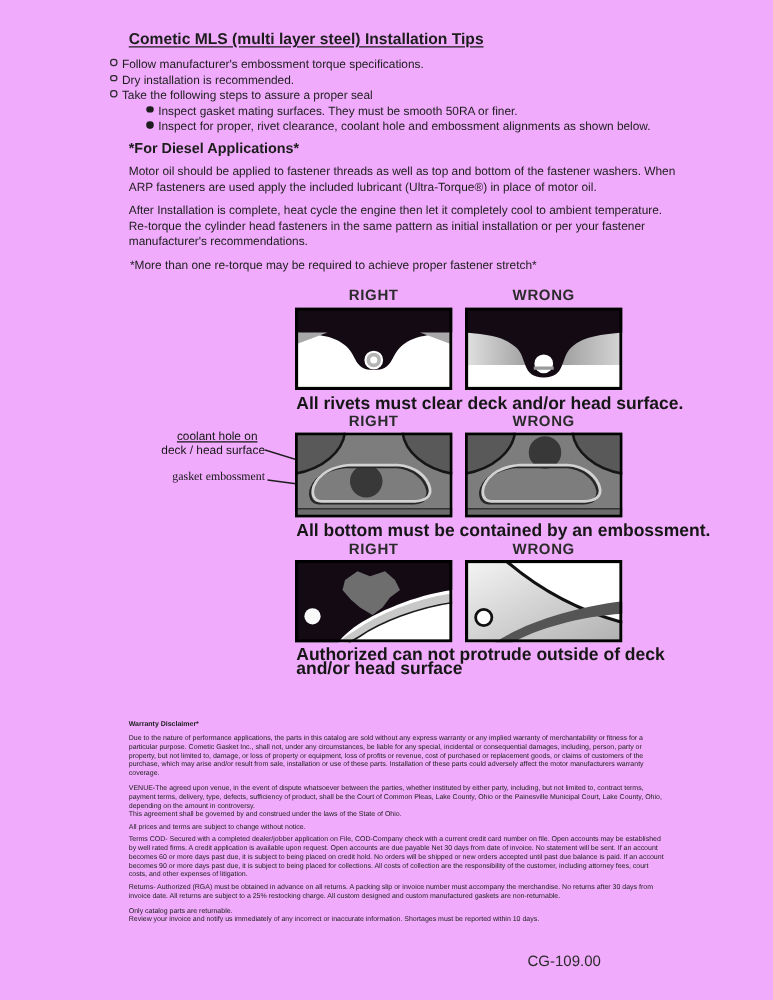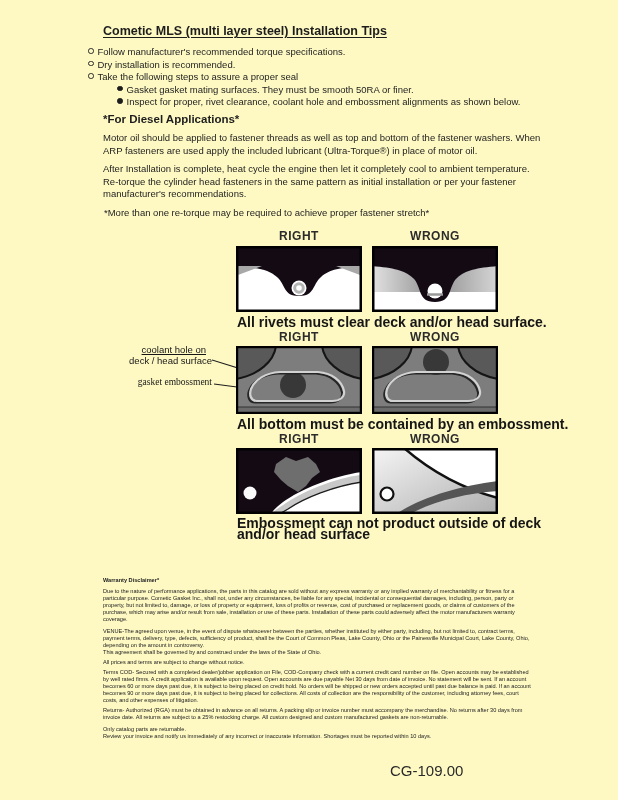--- a/index.html
+++ b/index.html
@@ -1,17 +1,17 @@
 <!DOCTYPE html>
 <html><head>
 <meta charset="utf-8">
 <style>
   html,body { margin:0; padding:0; background:#ffffff; }
   #page {
-    position:relative; width:618px; height:800px; background:#fef9c3;
+    position:relative; width:618px; height:800px; background:#f0abfc;
     font-family:"Liberation Sans", sans-serif; color:#1d1d1d; overflow:hidden;
   }
   .abs { position:absolute; }
   .title { font-size:12.5px; font-weight:700; text-decoration:underline; text-underline-offset:2px; }
   .body-text { font-size:9.5px; line-height:12.6px; }
   .bullets { font-size:9.5px; line-height:12.6px; }
   .b-row { white-space:nowrap; }
   .b-row.sub { padding-left:29px; }
   .b-dot {
     display:inline-block; width:3.5px; height:3.5px; border:1px solid #2a2a2a;
@@ -20,34 +20,34 @@
   .b-dot.filled { background:#1d1d1d; border-color:#1d1d1d; }
   .section-heading { font-size:11.5px; font-weight:700; }
   .para { width:444px; }
   .fig-label { width:126px; text-align:center; font-size:12px; font-weight:700; color:#2b2b2b; letter-spacing:0.5px; }
   .fig-box { width:126px; height:66px; }
   .fig-box svg { display:block; }
   .caption { font-size:14px; font-weight:700; color:#161616; }
   .ann-label { width:110px; text-align:right; font-size:9.5px; line-height:11px; color:#161616; }
   .legal { width:430px; font-size:5.6px; line-height:7px; color:#222222; }
   .legal-heading { font-weight:700; }
-  .page-number { font-size:15px; color:#2a2a2a; }
+  .page-number { font-size:12px; color:#2a2a2a;margin-left:32px; }
 </style>
 </head>
 <body>
 
 <div id="page">
 
   <div class="abs title" style="left:103px; top:24px;">Cometic MLS (multi layer steel) Installation Tips</div>
 
   <div class="abs bullets" style="left:88px; top:46px; width:460px;">
-    <div class="b-row"><span class="b-dot"></span><span>Follow manufacturer's recommended torque specifications.</span></div>
+    <div class="b-row"><span class="b-dot"></span><span>Follow manufacturer's embossment torque specifications.</span></div>
     <div class="b-row"><span class="b-dot"></span><span>Dry installation is recommended.</span></div>
     <div class="b-row"><span class="b-dot"></span><span>Take the following steps to assure a proper seal</span></div>
-    <div class="b-row sub"><span class="b-dot filled"></span><span>Gasket gasket mating surfaces. They must be smooth 50RA or finer.</span></div>
+    <div class="b-row sub"><span class="b-dot filled"></span><span>Inspect gasket mating surfaces. They must be smooth 50RA or finer.</span></div>
     <div class="b-row sub"><span class="b-dot filled"></span><span>Inspect for proper, rivet clearance, coolant hole and embossment alignments as shown below.</span></div>
   </div>
 
   <div class="abs section-heading" style="left:103px; top:113px;">*For Diesel Applications*</div>
   <div class="abs body-text para" style="left:103px; top:132px;">Motor oil should be applied to fastener threads as well as top and bottom of the fastener washers. When ARP fasteners are used apply the included lubricant (Ultra-Torque®) in place of motor oil.</div>
   <div class="abs body-text para" style="left:103px; top:163px;">After Installation is complete, heat cycle the engine then let it completely cool to ambient temperature. Re-torque the cylinder head fasteners in the same pattern as initial installation or per your fastener manufacturer's recommendations.</div>
   <div class="abs body-text para" style="left:104px; top:207px;">*More than one re-torque may be required to achieve proper fastener stretch*</div>
 
   <div class="abs fig-label" style="left:236px; top:229px;">RIGHT</div>
   <div class="abs fig-label" style="left:372px; top:229px;">WRONG</div>
@@ -154,21 +154,21 @@
       </defs>
       <rect width="126" height="66" fill="#ffffff"></rect>
       <path d="M0 0 H32 C62 26 96 42 126 50 L126 66 H0 Z" fill="url(#g3)"></path>
       <path d="M32 0 C62 26 96 42 126 50" fill="none" stroke="#111111" stroke-width="2.4"></path>
       <path d="M24 66 C48 50 86 38 126 33 L126 43 C92 45 58 55 38 66 Z" fill="#555555"></path>
       <circle cx="15" cy="46" r="6.5" fill="#ffffff" stroke="#111111" stroke-width="2.2"></circle>
       <rect x="1.25" y="1.25" width="123.5" height="63.5" fill="none" stroke="#000000" stroke-width="2.5"></rect>
     </svg>
   </div>
 
-  <div class="abs caption" style="left:237px; top:515px;">Embossment can not product outside of deck</div>
+  <div class="abs caption" style="left:237px; top:515px;">Authorized can not protrude outside of deck</div>
   <div class="abs caption" style="left:237px; top:526px;">and/or head surface</div>
 
   <div class="abs legal legal-heading" style="left:103px; top:577px;">Warranty Disclaimer*</div>
   <div class="abs legal" style="left:103px; top:588px;">Due to the nature of performance applications, the parts in this catalog are sold without any express warranty or any implied warranty of merchantability or fitness for a particular purpose. Cometic Gasket Inc., shall not, under any circumstances, be liable for any special, incidental or consequential damages, including, person, party or property, but not limited to, damage, or loss of property or equipment, loss of profits or revenue, cost of purchased or replacement goods, or claims of customers of the purchase, which may arise and/or result from sale, installation or use of these parts. Installation of these parts could adversely affect the motor manufacturers warranty coverage.</div>
   <div class="abs legal" style="left:103px; top:628px;">VENUE-The agreed upon venue, in the event of dispute whatsoever between the parties, whether instituted by either party, including, but not limited to, contract terms, payment terms, delivery, type, defects, sufficiency of product, shall be the Court of Common Pleas, Lake County, Ohio or the Painesville Municipal Court, Lake County, Ohio, depending on the amount in controversy.</div>
   <div class="abs legal" style="left:103px; top:649px;">This agreement shall be governed by and construed under the laws of the State of Ohio.</div>
   <div class="abs legal" style="left:103px; top:659px;">All prices and terms are subject to change without notice.</div>
   <div class="abs legal" style="left:103px; top:669px;">Terms COD- Secured with a completed dealer/jobber application on File, COD-Company check with a current credit card number on file. Open accounts may be established by well rated firms. A credit application is available upon request. Open accounts are due payable Net 30 days from date of invoice. No statement will be sent. If an account becomes 60 or more days past due, it is subject to being placed on credit hold. No orders will be shipped or new orders accepted until past due balance is paid. If an account becomes 90 or more days past due, it is subject to being placed for collections. All costs of collection are the responsibility of the customer, including attorney fees, court costs, and other expenses of litigation.</div>
   <div class="abs legal" style="left:103px; top:707px;">Returns- Authorized (RGA) must be obtained in advance on all returns. A packing slip or invoice number must accompany the merchandise. No returns after 30 days from invoice date. All returns are subject to a 25% restocking charge. All custom designed and custom manufactured gaskets are non-returnable.</div>
   <div class="abs legal" style="left:103px; top:726px;">Only catalog parts are returnable.</div>

